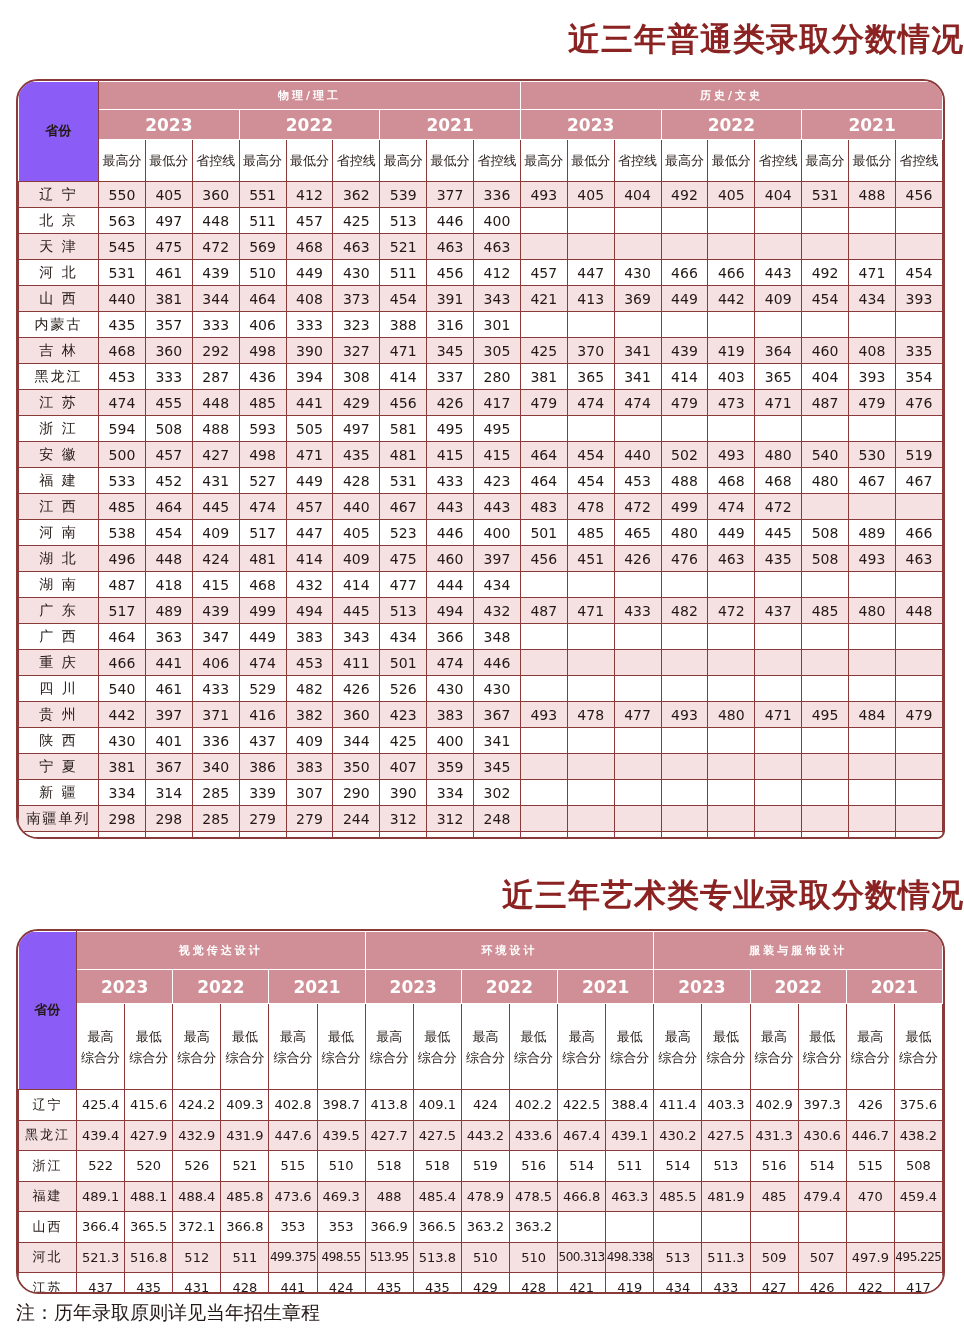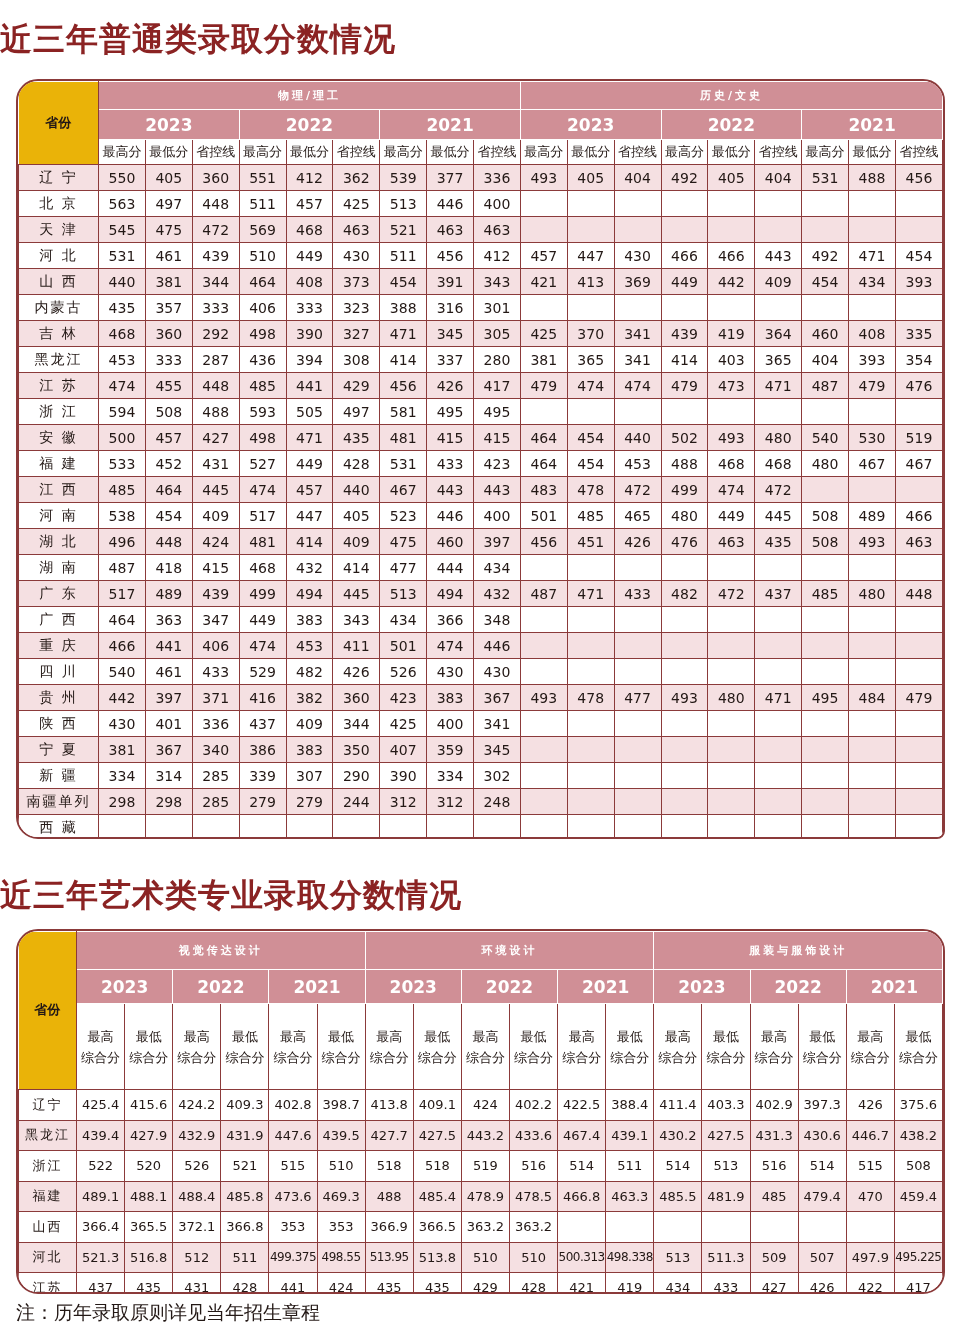--- a/index.html
+++ b/index.html
@@ -1,40 +1,40 @@
 <!DOCTYPE html>
 <html><head>
 <meta charset="utf-8">
 <style>
   * { box-sizing: border-box; margin: 0; padding: 0; }
   html, body { width: 964px; height: 1332px; background: #ffffff; overflow: hidden; }
   body { font-family: "DejaVu Sans", "Liberation Sans", sans-serif; color: #231815; position: relative; }
 
   .title {
-    position: absolute; left: 0; width: 964px; text-align: left;
+    position: absolute; left: 0; width: 964px; text-align: right;
     font-family: "DejaVu Sans", sans-serif; font-weight: bold;
-    color: #8b2323; font-size: 32px; letter-spacing: 1px;
+    color: #8b2323; font-size: 32px; letter-spacing: 1px; padding-left: 28px;
   }
   .title.t1 { top: 18px; }
   .title.t2 { top: 874px; }
 
   .tbl-wrap {
     position: absolute; left: 16px; width: 929px;
     border: 2px solid #8b3a3a; border-radius: 22px 22px 22px 22px;
     overflow: hidden; background: #fff;
   }
   .tbl-wrap.w1 { top: 79px; height: 760px; border-radius: 22px 22px 8px 22px; }
   .tbl-wrap.w2 { top: 929px; height: 365px; border-radius: 22px 22px 22px 22px; }
 
   table { border-collapse: collapse; width: 100%; height: 100%; table-layout: fixed; }
   td, th { text-align: center; vertical-align: middle; border: 1px solid #8b3a3a; font-weight: normal; }
   th.h-group, th.h-year { background: #d08f96; color: #ffffff; font-weight: bold; border-color: #ffffff; }
   th.h-group { font-size: 11px; letter-spacing: 3px; }
   th.h-year { font-size: 17px; }
-  th.h-prov { background: #eab308; color: #231815; font-size: 13px; font-weight: bold; border-right: 1px solid #8b3a3a; border-top: none; border-left: none; }
+  th.h-prov { background: #8b5cf6; color: #231815; font-size: 13px; font-weight: bold; border-right: 1px solid #8b3a3a; border-top: none; border-left: none; }
   th.h-sub { background: #ffffff; color: #231815; font-size: 13px; border-top: none; }
   tr.odd td { background: #f5e0e2; }
   tr.even td { background: #ffffff; }
   td.prov { font-size: 14px; letter-spacing: 2px; }
   td.val { font-size: 14px; }
   .t1tbl td { height: 26px; }
   .t2tbl td { height: 30.5px; font-size: 13px; }
   .t2tbl td.val.long { font-size: 12px; letter-spacing: -0.5px; }
   .t2tbl th.h-sub { font-size: 13px; line-height: 21px; }
 
@@ -59,21 +59,21 @@
         <th class="h-group" colspan="9">历史/文史</th>
       </tr>
       <tr style="height:30px" id="t1-years">
           <th class="h-year" colspan="3">2023</th>
           <th class="h-year" colspan="3">2022</th>
           <th class="h-year" colspan="3">2021</th>
           <th class="h-year" colspan="3">2023</th>
           <th class="h-year" colspan="3">2022</th>
           <th class="h-year" colspan="3">2021</th>
         </tr>
-      <tr style="height:25px" id="t1-subs">
+      <tr style="height:42px" id="t1-subs">
           <th class="h-sub">最高分</th>
           <th class="h-sub">最低分</th>
           <th class="h-sub">省控线</th>
           <th class="h-sub">最高分</th>
           <th class="h-sub">最低分</th>
           <th class="h-sub">省控线</th>
           <th class="h-sub">最高分</th>
           <th class="h-sub">最低分</th>
           <th class="h-sub">省控线</th>
           <th class="h-sub">最高分</th>

